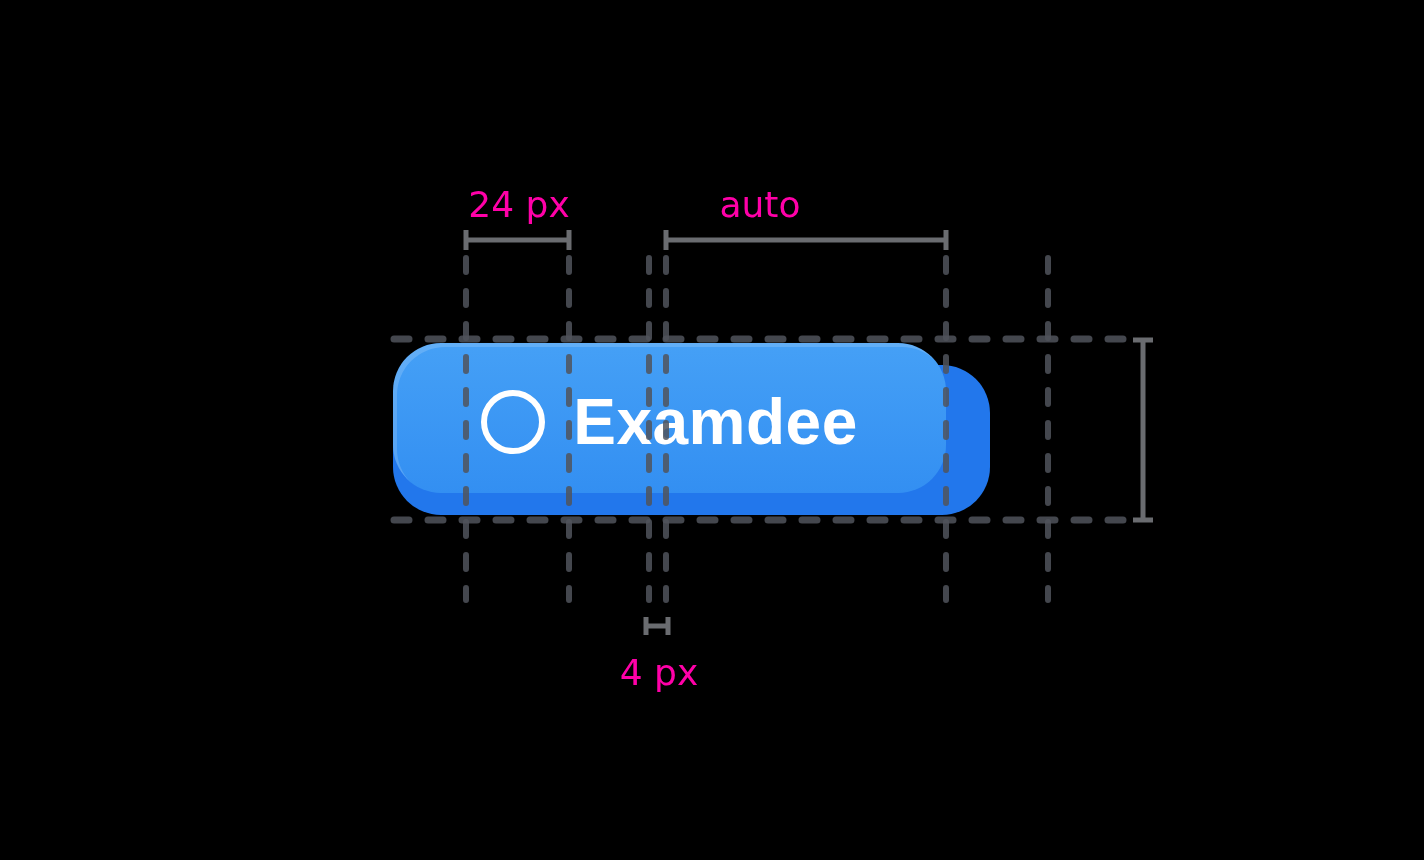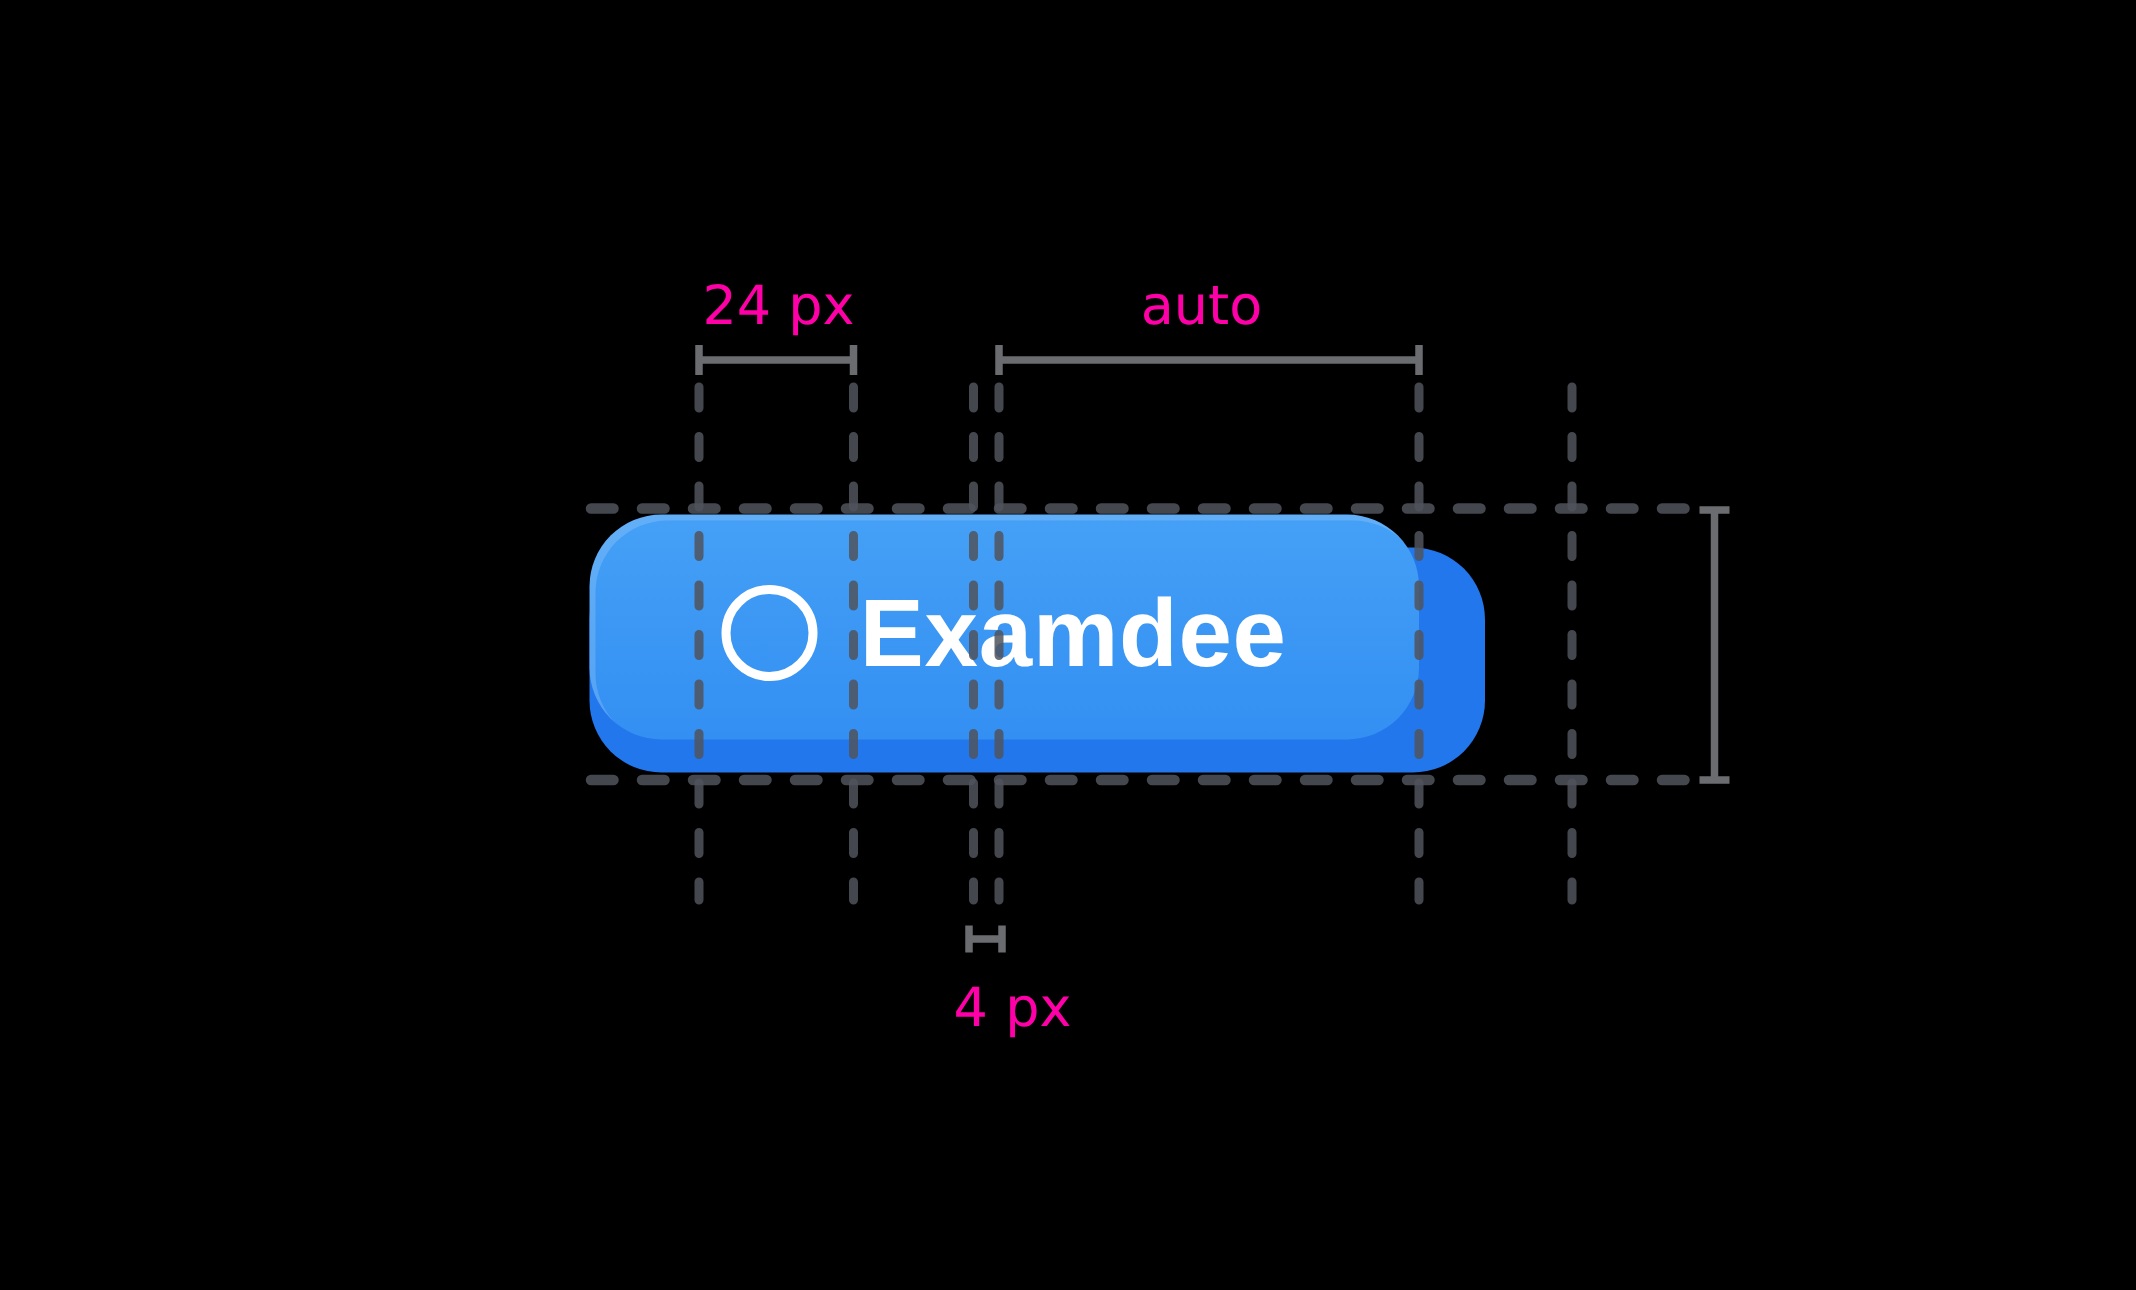--- a/index.html
+++ b/index.html
@@ -123,16 +123,16 @@
     </g>
 
     <g>
       <line class="ruler" x1="1143" y1="340" x2="1143" y2="520"></line>
       <line class="ruler" x1="1133" y1="340" x2="1153" y2="340"></line>
       <line class="ruler" x1="1133" y1="520" x2="1153" y2="520"></line>
     </g>
   </svg>
 
   <div class="ann" style="left:519px;top:205px;">24 px</div>
-  <div class="ann" style="left:801px;top:205px;">auto</div>
-  <div class="ann" style="left:659px;top:673px;margin-left:16px;">4 px</div>
+  <div class="ann" style="left:760px;top:205px;">auto</div>
+  <div class="ann" style="left:659px;top:673px;">4 px</div>
 
 </div>
 
 </body></html>

